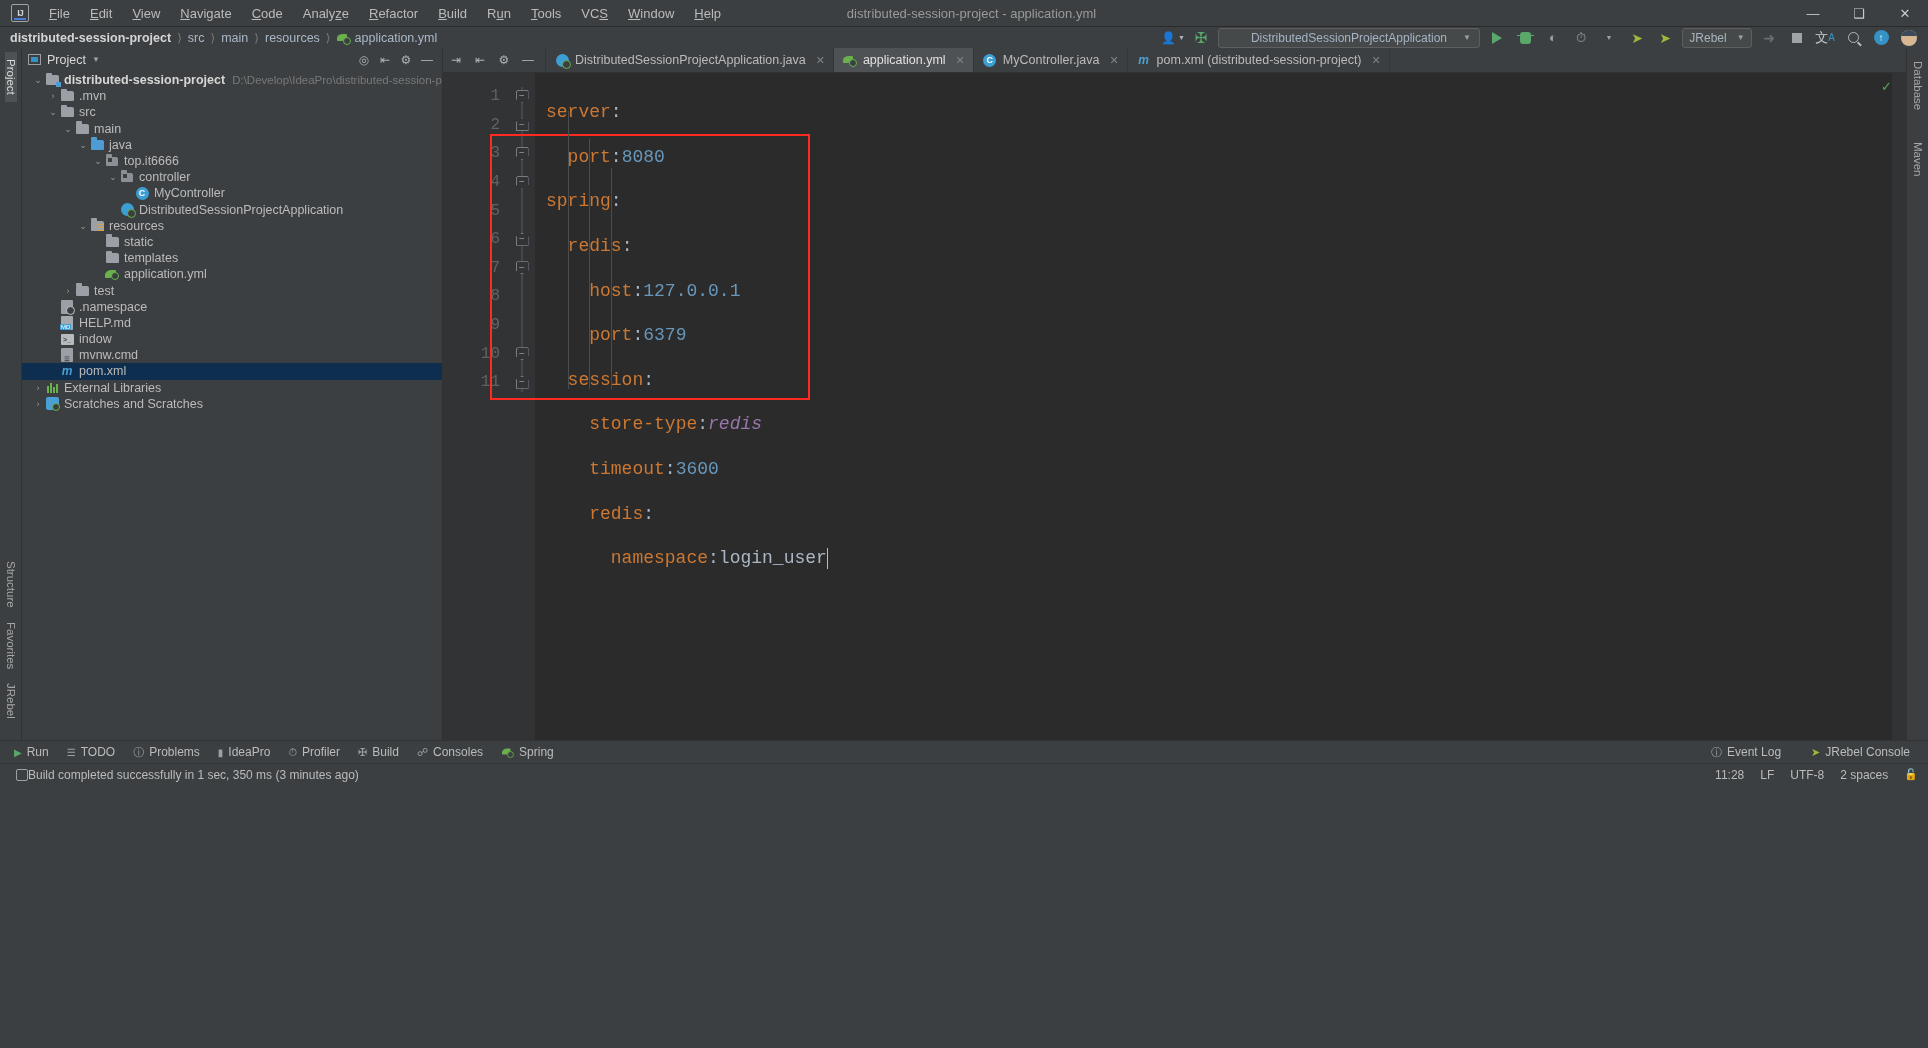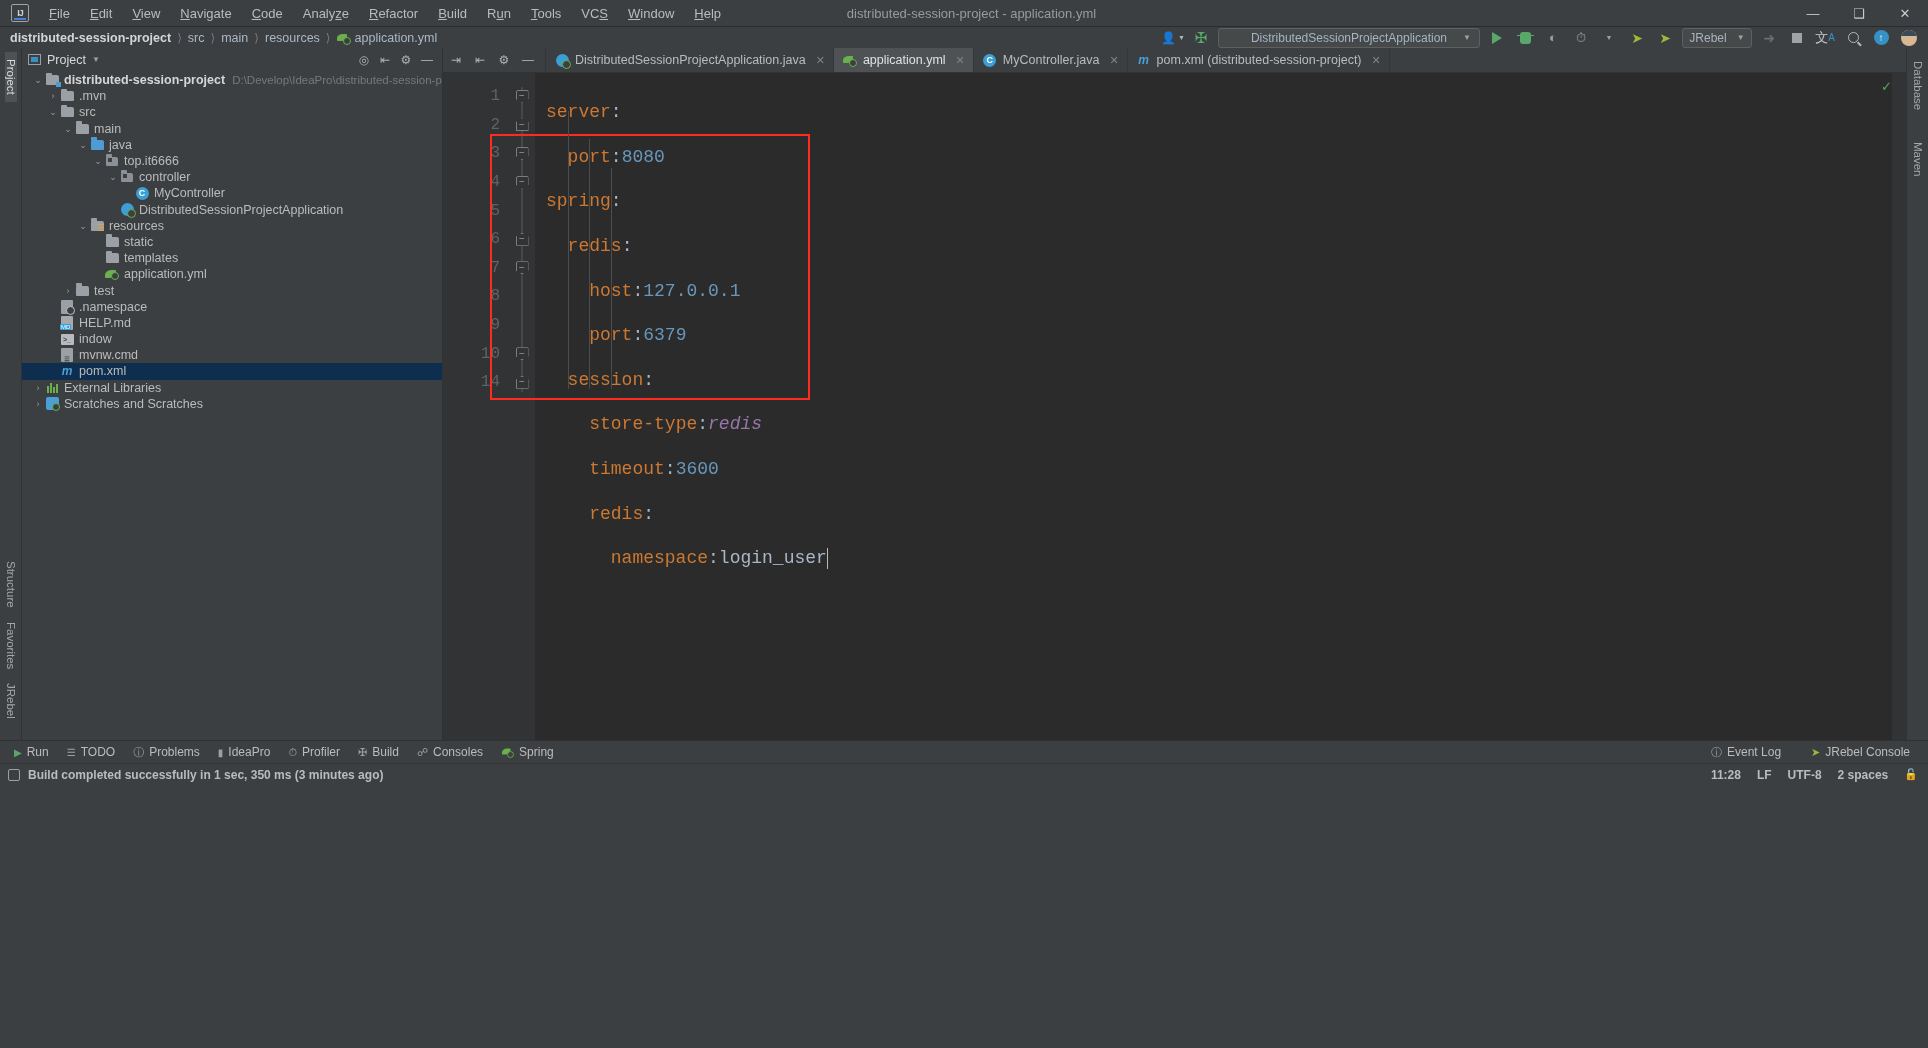--- a/index.html
+++ b/index.html
@@ -288,21 +288,21 @@
     border-top:1px solid #323232; padding-left:6px; gap:2px;
   }
   .bb-item{
     display:flex; align-items:center; gap:5px; color:#bbbbbb; font-size:12px;
     padding:2px 8px; border-radius:2px; white-space:nowrap;
   }
   .bb-right{ margin-left:auto; display:flex; align-items:center; gap:14px; padding-right:10px;}
 
   .statusbar{
     height:22px; flex:0 0 22px; background:#3c3f41; display:flex; align-items:center;
-    padding-left:8px; color:#bbbbbb; font-size:12px; gap:8px; border-top:1px solid #363636;font-weight:bold;
+    padding-left:16px; color:#bbbbbb; font-size:12px; gap:0; border-top:1px solid #363636;
   }
   .sb-right{ margin-left:auto; display:flex; align-items:center; gap:16px; padding-right:10px;}
   .bug{
     width:11px;height:12px;background:#59a869;border-radius:3px; position:relative;
   }
   .bug::before{content:"";position:absolute;left:-3px;top:3px;width:3px;height:1.5px;background:#59a869;}
   .bug::after{content:"";position:absolute;right:-3px;top:3px;width:3px;height:1.5px;background:#59a869;}
   .search-ico{
     width:11px;height:11px;border:1.6px solid #b5b8ba;border-radius:50%;position:relative;
   }
@@ -662,21 +662,21 @@
             <div class="gline">1</div>
             <div class="gline">2</div>
             <div class="gline">3</div>
             <div class="gline">4</div>
             <div class="gline">5</div>
             <div class="gline">6</div>
             <div class="gline">7</div>
             <div class="gline">8</div>
             <div class="gline">9</div>
             <div class="gline">10</div>
-            <div class="gline">14</div>
+            <div class="gline">11</div>
           </div>
         <div class="foldcol" id="foldcol">
             <div class="fold-line" style="top: 14px; height: 304.6px;"></div>
             <div class="foldmark">
               <span class="fold-minus top">−</span>
             </div>
             <div class="foldmark">
               <span class="fold-minus bot">−</span>
             </div>
             <div class="foldmark">

